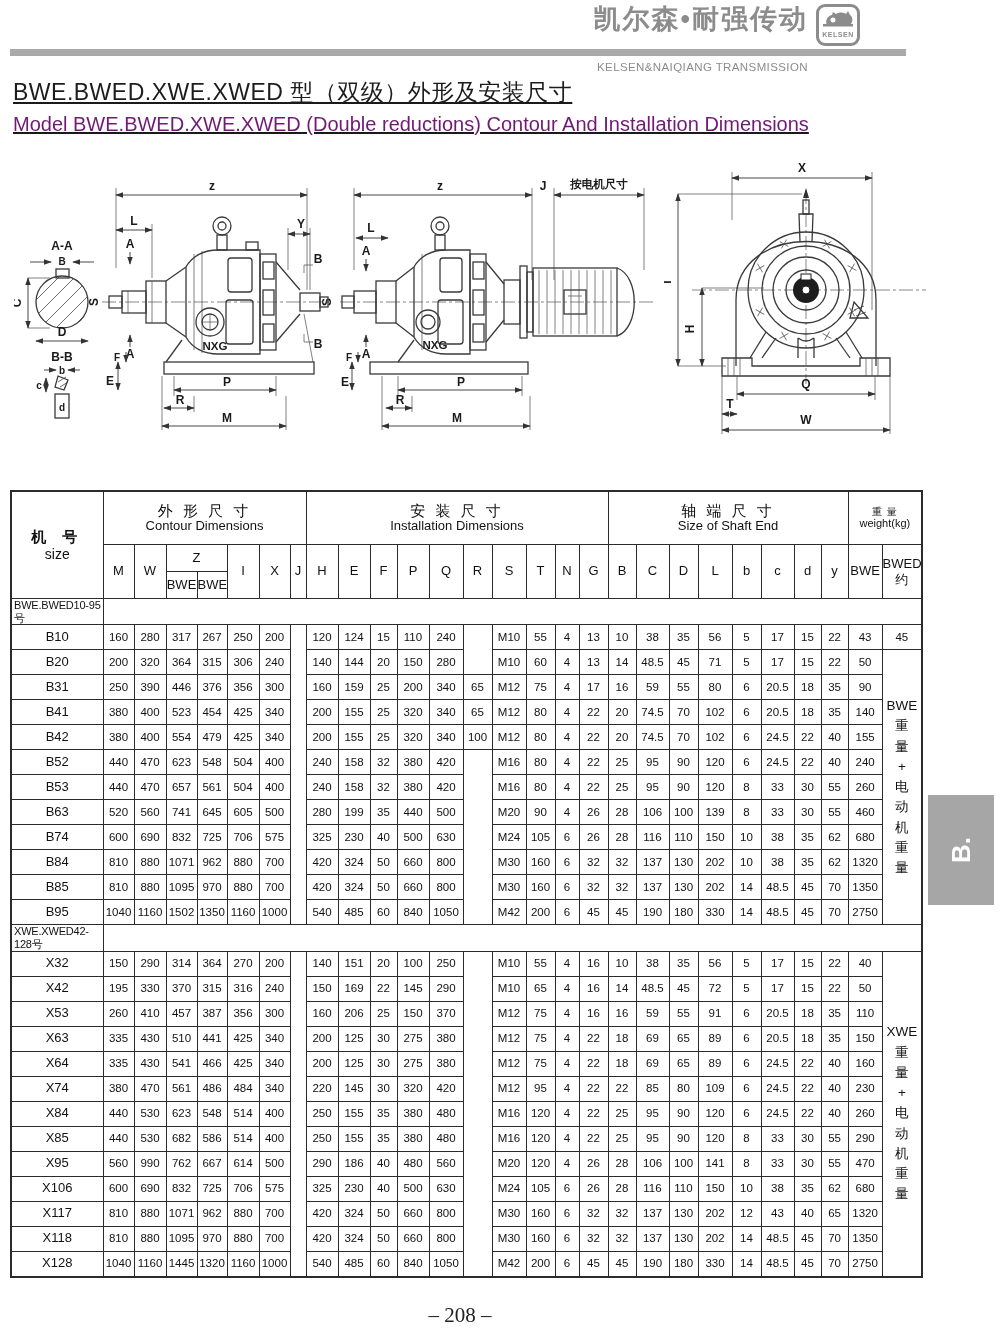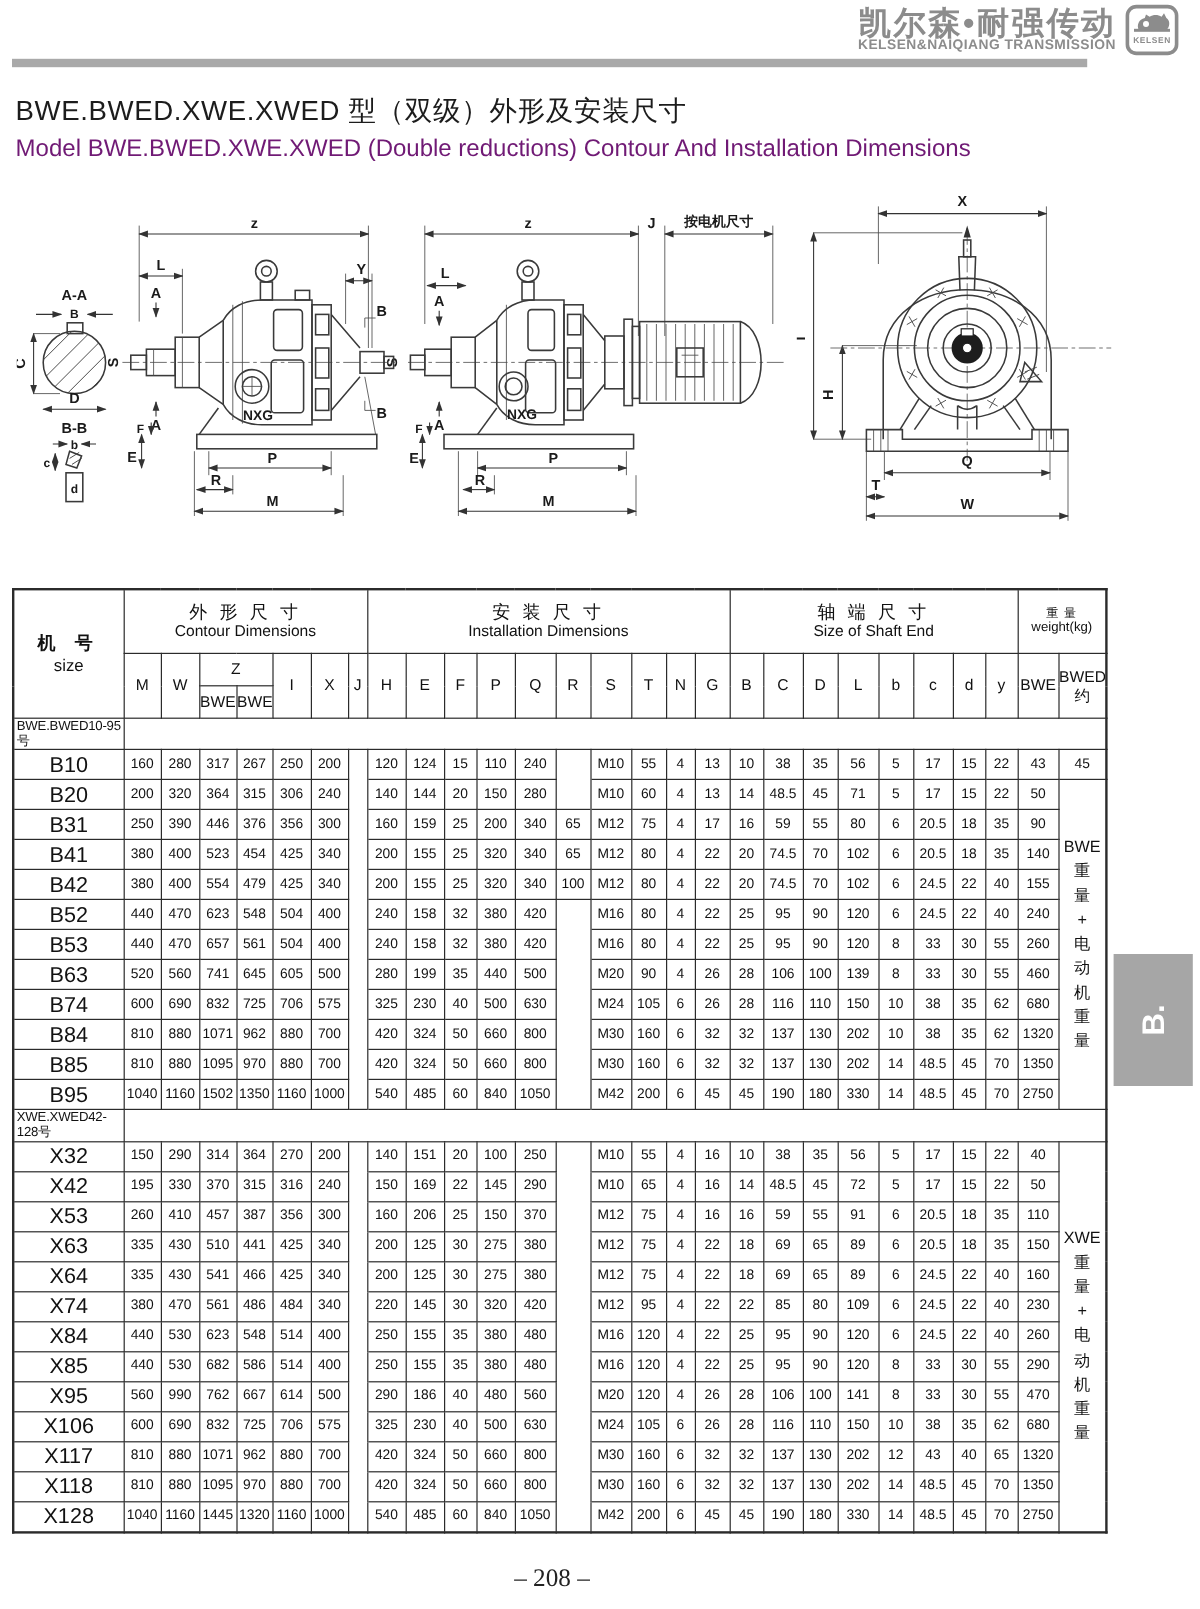--- a/index.html
+++ b/index.html
@@ -1,31 +1,31 @@
 <!DOCTYPE html>
 <html><head>
 <meta charset="utf-8">
 <style>
   html,body{margin:0;padding:0;background:#e8e8e8;}
   .page{position:relative;width:1000px;height:1341px;background:#fff;margin:0 auto;
         font-family:"Liberation Sans",sans-serif;color:#1a1a1a;overflow:hidden;}
 
   
-  .brandwrap{position:absolute;top:4px;left:0;width:982px;height:44px;}
+  .brandwrap{position:absolute;top:4px;left:0;width:860px;height:44px;}
   .brandtext{position:absolute;right:52px;top:2px;text-align:right;color:#8c8c8c;}
   .brand-cn{font-size:27px;font-weight:700;letter-spacing:2px;line-height:26px;}
-  .brand-en{font-size:11.5px;font-weight:700;letter-spacing:0.4px;line-height:13px;}
+  .brand-en{font-size:11.5px;font-weight:400;letter-spacing:0.4px;line-height:13px;margin-top:29px;}
   .logo{position:absolute;right:0;top:0;width:44px;height:42px;border:3px solid #8c8c8c;
         border-radius:9px;box-sizing:border-box;text-align:center;}
   .logo svg{display:block;margin:2px auto 0;}
   .logo .lt{font-size:7px;font-weight:700;color:#8c8c8c;letter-spacing:0.5px;line-height:7px;}
   .graybar{position:absolute;left:10px;top:49px;width:896px;height:7px;background:#a9a9a9;}
 
   
-  .titleblock{position:absolute;left:13px;top:76px;}
+  .titleblock{position:absolute;left:13px;top:76px;text-decoration:underline;}
   .t-cn{font-size:23px;line-height:33px;letter-spacing:0.5px;color:#1c1c1c;}
   .t-en{font-size:20px;line-height:31px;color:#701a75;}
 
   
   .diagrams{position:absolute;left:14px;top:150px;width:976px;height:305px;}
   .diagrams svg{position:absolute;top:0;}
   #dia1{left:0;} #dia2{left:326px;} #dia3{left:650px;}
   .ol{fill:none;stroke:#3a3a3a;stroke-width:1.3px;}
   .thin{fill:none;stroke:#4a4a4a;stroke-width:0.7px;}
   .dim{fill:none;stroke:#333;stroke-width:0.9px;}
@@ -43,21 +43,21 @@
   .dimtable thead tr:first-child th{height:52px;}
   .dimtable thead tr.sub th{height:26px;font-size:13px;font-weight:400;}
   .dimtable thead th.zsub{font-size:10.5px;}
   .gcn{font-size:15px;font-weight:400;letter-spacing:3px;}
   .gen{font-size:13px;font-weight:400;text-align:center;}
   .gcn.smw{letter-spacing:1px;font-size:10px;}
   .gen.smw{font-size:11px;}
   .size-h .gcn{letter-spacing:6px;font-weight:bold;}
   .size-h .gen{font-size:14px;}
   .dimtable tbody tr.r td{height:24px;}
-  .dimtable tbody td.s{font-size:18px;}
+  .dimtable tbody td.s{font-size:13px;}
   .dimtable tbody tr.sec td{height:17px;font-size:11px;text-align:left;padding-left:2px;
             letter-spacing:-0.2px;}
   .dimtable td.noh{border-top:none;border-bottom:none;}
   .dimtable td.vcell{font-size:13.5px;line-height:1.5;white-space:pre-line;vertical-align:middle;}
   .dimtable th.wrap2{white-space:pre-line;font-size:11px;line-height:1.2;}
 
   
   .sidetab{position:absolute;left:928px;top:795px;width:66px;height:110px;background:#a6a6a6;}
   .sidetab span{position:absolute;left:0;top:0;width:66px;height:110px;display:flex;
             align-items:center;justify-content:center;color:#fff;font-size:26px;font-weight:700;

